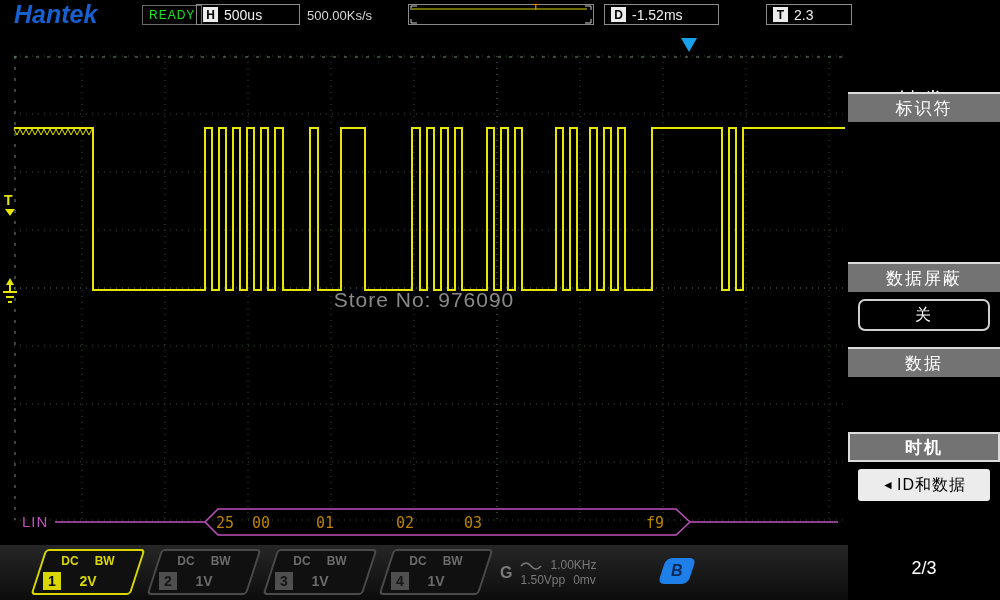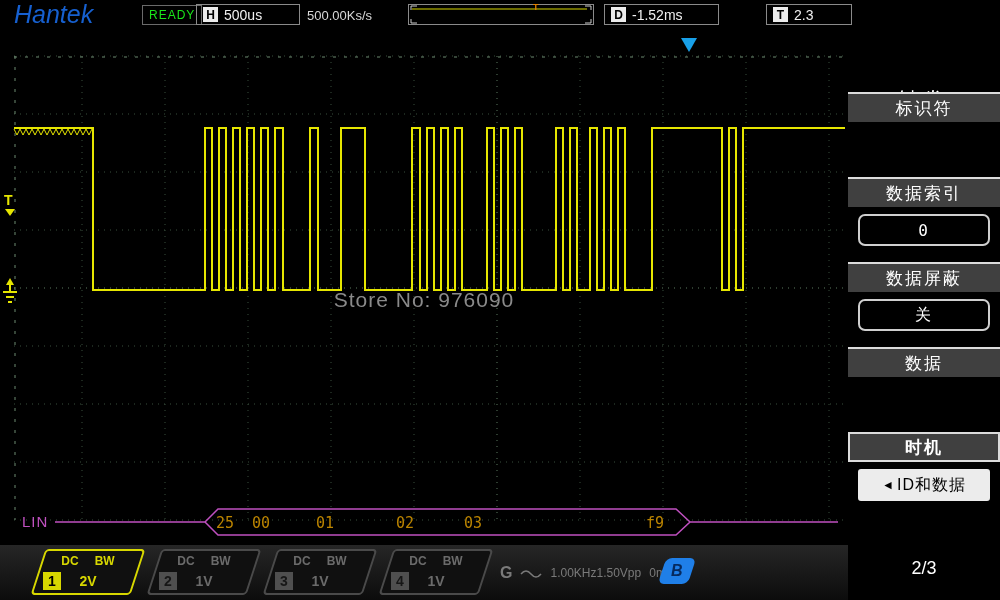--- a/index.html
+++ b/index.html
@@ -1,21 +1,21 @@
 <!DOCTYPE html>
 <html><head>
 <meta charset="utf-8">
 <style>
   html,body{margin:0;padding:0;background:#000;}
   .screen{position:relative;width:1000px;height:600px;background:#000;overflow:hidden;
           font-family:"Liberation Sans",sans-serif;}
 
   
   .topbar{position:absolute;left:0;top:0;width:1000px;height:30px;background:#000;}
-  .brand{position:absolute;left:14px;top:0;font-style:italic;font-weight:normal;font-size:25px;
+  .brand{position:absolute;left:14px;top:0;font-style:italic;font-weight:bold;font-size:25px;
          color:#1660d0;letter-spacing:0;}
   .ready{position:absolute;left:142px;top:5px;border:1px solid #6a6a6a;color:#1ae61a;
          font-weight:normal;font-size:12px;padding:2px 6px;letter-spacing:1px;}
   .kv{position:absolute;top:4px;height:21px;border:1px solid #8a8a8a;display:flex;align-items:center;
       gap:6px;padding:0 6px;color:#f0f0f0;font-size:14px;box-sizing:border-box;white-space:nowrap;overflow:hidden;}
   .keycap{background:#ececec;color:#000;font-weight:bold;font-size:12px;width:15px;height:15px;
           display:flex;align-items:center;justify-content:center;flex:0 0 auto;}
   .kv-tb{left:196px;width:104px;}
   .sr{position:absolute;left:307px;top:8px;color:#d8d8d8;font-size:13px;}
   .preview{position:absolute;left:408px;top:4px;width:186px;height:21px;border:1px solid #8a8a8a;box-sizing:border-box;}
@@ -40,21 +40,21 @@
   .lin-label{position:absolute;left:22px;top:8px;color:#c050c0;font-size:15px;letter-spacing:1px;}
   .byte{position:absolute;top:9px;color:#bb8400;font-family:"DejaVu Sans Mono",monospace;font-size:15px;}
   .b0{left:216px}.b1{left:252px}.b2{left:316px}.b3{left:396px}.b4{left:464px}.b5{left:646px}
 
   
   .sidebar{position:absolute;left:848px;top:30px;width:152px;height:570px;background:#000;}
   .menu-title{position:absolute;left:0;top:8px;width:100%;text-align:center;color:#fff;
               font-size:20px;letter-spacing:6px;margin-top:48px;}
   .mi{position:absolute;left:0;width:152px;}
   .mi-label{height:30px;border-top:2px solid #dcdcdc;color:#fff;font-size:17px;letter-spacing:2px;
-            display:flex;align-items:center;justify-content:center;background:#404040;box-sizing:border-box;}
+            display:flex;align-items:center;justify-content:center;background:#737373;box-sizing:border-box;}
   .mi.sel .mi-label{border:2px solid #dcdcdc;font-weight:bold;}
   .mi-value{margin:7px 10px 0 10px;height:32px;border:2px solid #cfcfcf;border-radius:7px;
             color:#fff;font-size:16px;letter-spacing:2px;display:flex;align-items:center;justify-content:center;
             background:#000;font-family:"DejaVu Sans Mono","Liberation Sans",monospace;box-sizing:border-box;}
   .mi.sel .mi-value{background:#ececec;color:#000;border-color:#ececec;border-radius:3px;
                     font-family:"Liberation Sans",sans-serif;letter-spacing:1px;gap:2px;}
   .mi-arrow{font-size:12px;}
   .page{position:absolute;left:0;top:528px;width:100%;text-align:center;color:#fff;font-size:18px;}
 
   
@@ -67,21 +67,21 @@
   .chtab.active .inner{color:#d8d800;}
   .cpl{position:absolute;left:0;top:3px;width:100%;display:flex;justify-content:center;gap:16px;
        font-size:12px;font-weight:bold;}
   .scale{position:absolute;left:0;bottom:4px;width:100%;text-align:center;font-size:14px;font-weight:bold;}
   .numbox{position:absolute;left:3px;bottom:3px;width:18px;height:18px;background:#4f4f4f;color:#161616;
           font-weight:bold;font-size:14px;display:flex;align-items:center;justify-content:center;}
   .chtab.active .numbox{background:#d8d800;color:#000;}
   .t1{left:38px}.t2{left:154px}.t3{left:270px}.t4{left:386px}
   .gen{position:absolute;left:500px;top:8px;height:40px;display:flex;align-items:center;gap:8px;color:#7a7a7a;}
   .gen .glabel{font-weight:bold;font-size:16px;}
-  .gcol{display:flex;font-size:12px;line-height:15px;}
+  .gcol{display:flex;flex-direction:column;font-size:12px;line-height:15px;}
   .grow{display:flex;align-items:center;gap:8px;}
   .busb{position:absolute;left:662px;top:13px;width:30px;height:26px;background:#1f7fe8;
         transform:skewX(-18deg);border-radius:6px;display:flex;align-items:center;justify-content:center;}
   .busb span{transform:skewX(18deg);color:#062a5e;font-weight:bold;font-style:italic;font-size:16px;}
 </style>
 </head>
 <body>
 
 <div class="screen">
 
@@ -165,24 +165,20 @@
       <span class="byte b5">f9</span>
     </div>
   </div>
 
   <aside class="sidebar">
     <div class="menu-title">触发</div>
 
     <div class="mi" style="top:62px">
       <div class="mi-label">标识符</div>
     </div>
-    <div class="mi" style="top:147px">
-      <div class="mi-label">数据索引</div>
-      <div class="mi-value">0</div>
-    </div>
     <div class="mi" style="top:232px">
       <div class="mi-label">数据屏蔽</div>
       <div class="mi-value">关</div>
     </div>
     <div class="mi" style="top:317px">
       <div class="mi-label">数据</div>
     </div>
     <div class="mi sel" style="top:402px">
       <div class="mi-label">时机</div>
       <div class="mi-value">

